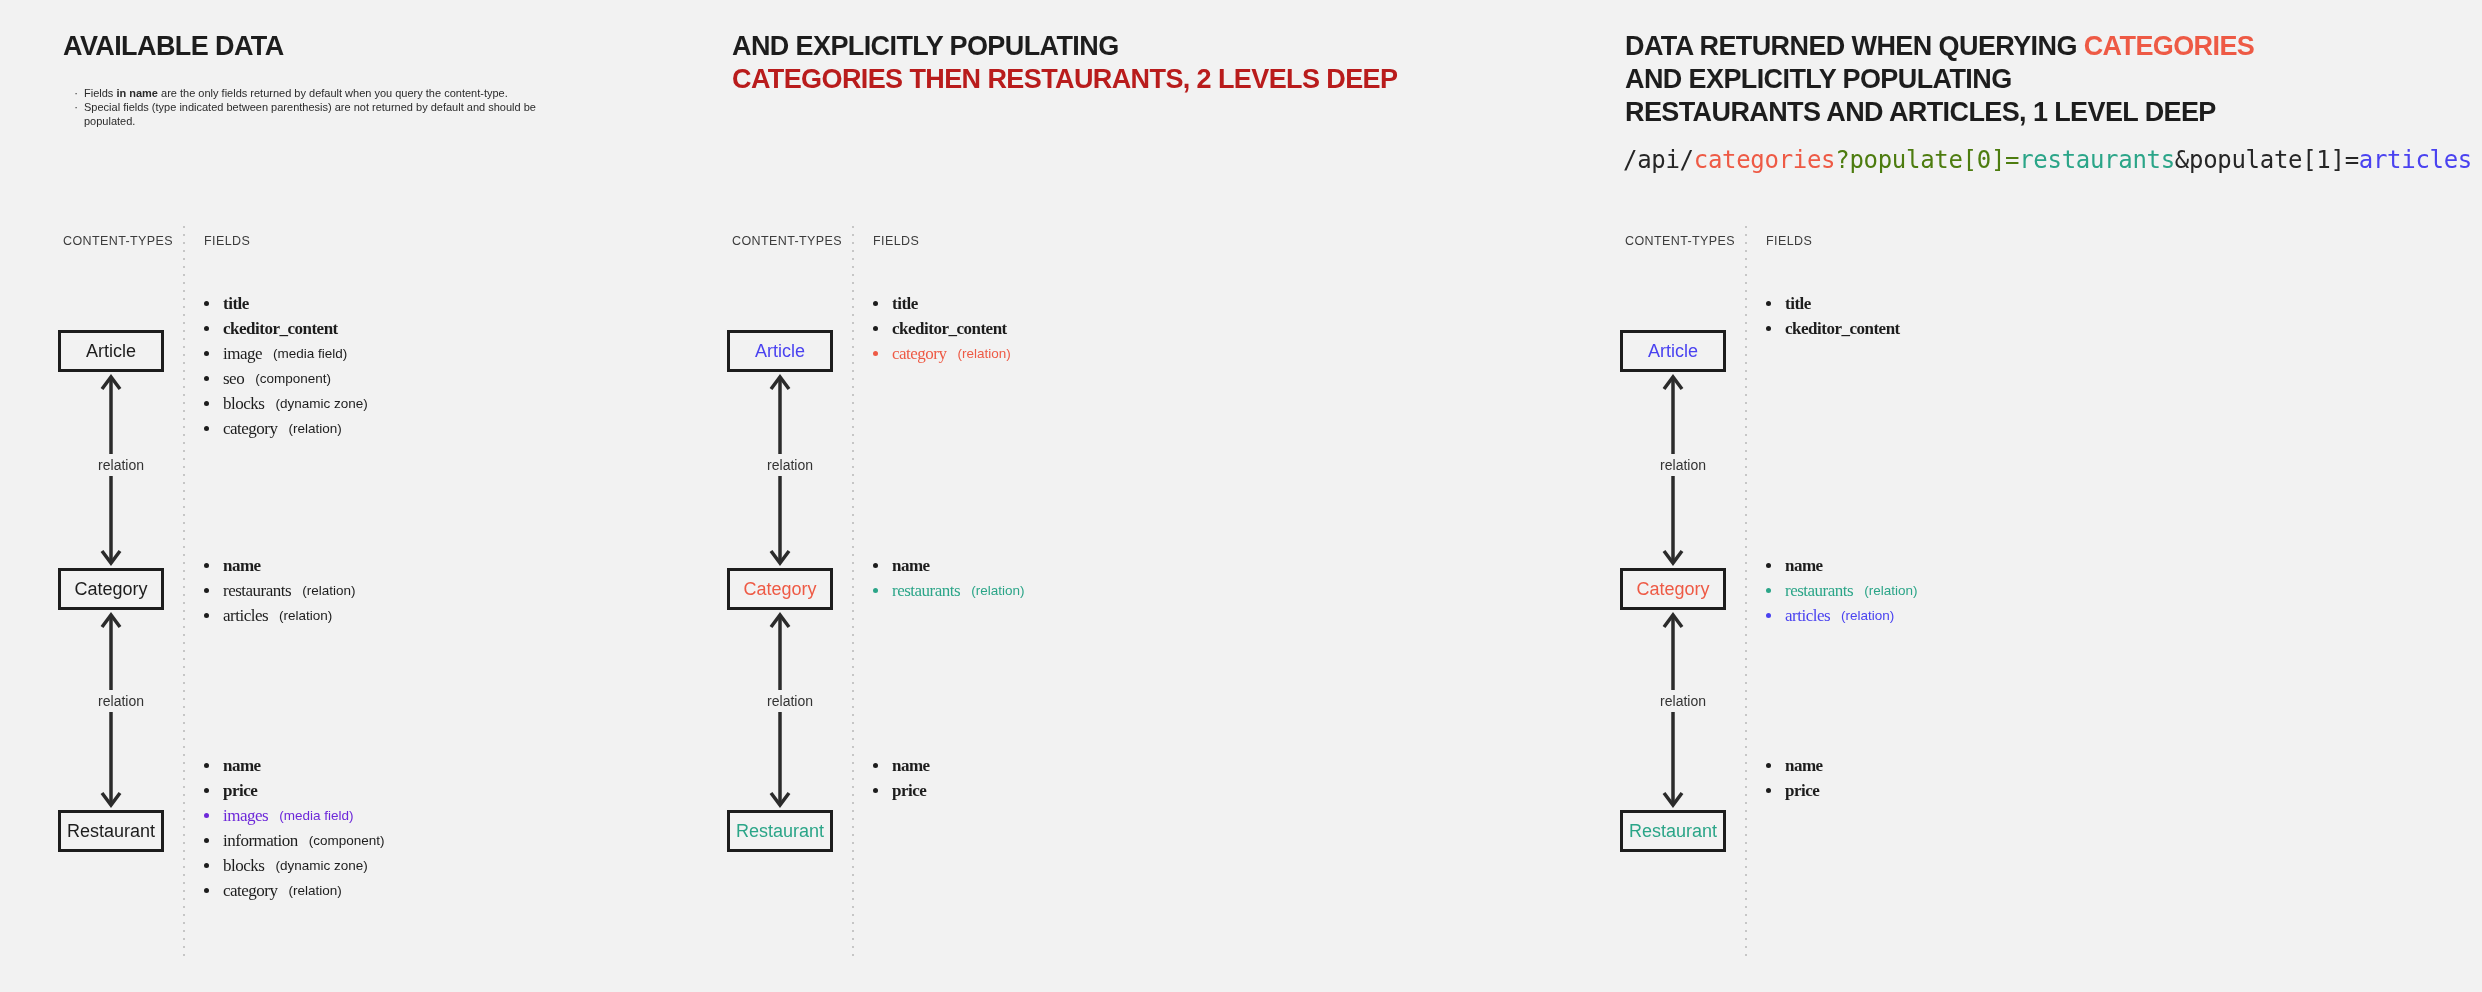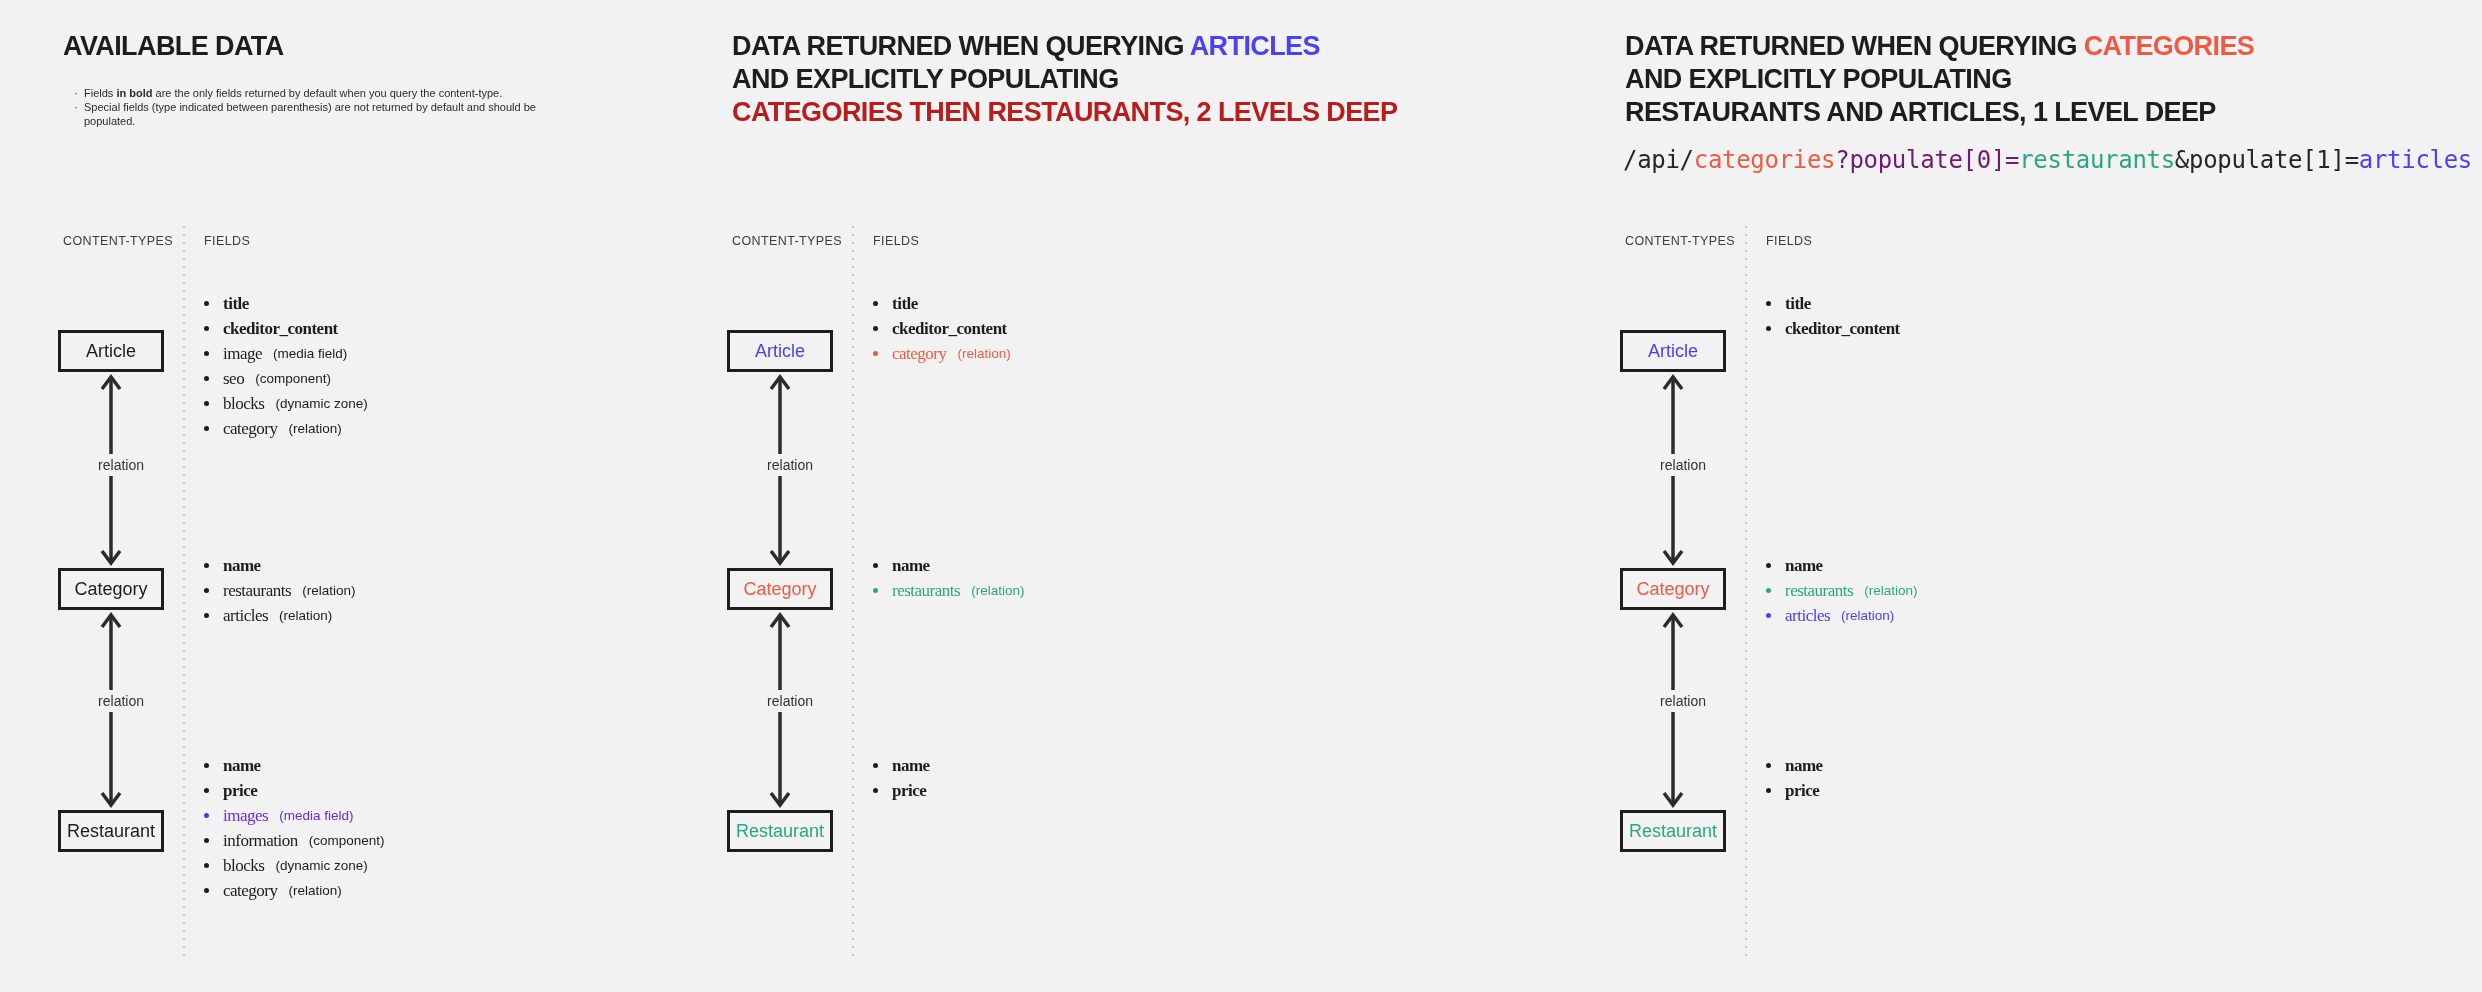--- a/index.html
+++ b/index.html
@@ -58,21 +58,21 @@
 
 <div class="stage">
 
   <section class="panel" id="panel-0">
     <div class="panel-title">
         <div><span style="color: rgb(29, 29, 29);">AVAILABLE DATA</span></div>
       </div>
     <div class="notes">
         <div class="note-row">
           <span class="note-dot">·</span>
-          <span class="note-text"><span>Fields </span><b>in bold</b><span> are the only fields returned by default when you query the content-type.</span></span>
+          <span class="note-text"><span>Fields </span><b>in name</b><span> are the only fields returned by default when you query the content-type.</span></span>
         </div>
         <div class="note-row">
           <span class="note-dot">·</span>
           <span class="note-text"><span>Special fields (type indicated between parenthesis) are not returned by default and should be populated.</span></span>
         </div>
       </div>
     <div class="col-label ct-label">CONTENT-TYPES</div>
     <div class="col-label f-label">FIELDS</div>
     <div class="divider"></div>
 
@@ -172,21 +172,20 @@
         <li class="field-row" style="color: rgb(29, 29, 29);">
           <span class="fdot"></span>
           <span class="fname">category</span>
           <span class="ftype">(relation)</span>
         </li>
       </ul>
   </section>
 
   <section class="panel" id="panel-1">
     <div class="panel-title">
-        <div><span style="color: rgb(29, 29, 29);">DATA RETURNED WHEN QUERYING </span><span style="color: rgb(74, 66, 240);">ARTICLES</span></div>
         <div><span style="color: rgb(29, 29, 29);">AND EXPLICITLY POPULATING</span></div>
         <div><span style="color: #b91c1c;">CATEGORIES THEN RESTAURANTS, 2 LEVELS DEEP</span></div>
       </div>
     <div class="col-label ct-label">CONTENT-TYPES</div>
     <div class="col-label f-label">FIELDS</div>
     <div class="divider"></div>
 
     <div class="ctbox box-article">
       <span style="color: rgb(74, 66, 240);">Article</span>
     </div>
@@ -247,21 +246,21 @@
         </li>
       </ul>
   </section>
 
   <section class="panel" id="panel-2">
     <div class="panel-title">
         <div><span style="color: rgb(29, 29, 29);">DATA RETURNED WHEN QUERYING </span><span style="color: rgb(238, 90, 69);">CATEGORIES</span></div>
         <div><span style="color: rgb(29, 29, 29);">AND EXPLICITLY POPULATING</span></div>
         <div><span style="color: rgb(29, 29, 29);">RESTAURANTS AND ARTICLES, 1 LEVEL DEEP</span></div>
       </div>
-    <div class="code-line"><span style="color: rgb(38, 38, 38);">/api/</span><span style="color: rgb(238, 90, 69);">categories</span><span style="color: #701a75;">?populate[0]=</span><span style="color: rgb(43, 165, 136);">restaurants</span><span style="color: rgb(38, 38, 38);">&amp;populate[1]=</span><span style="color: rgb(74, 66, 240);">articles</span></div>
+    <div class="code-line"><span style="color: rgb(38, 38, 38);">/api/</span><span style="color: rgb(238, 90, 69);">categories</span><span style="color: #4d7c0f;">?populate[0]=</span><span style="color: rgb(43, 165, 136);">restaurants</span><span style="color: rgb(38, 38, 38);">&amp;populate[1]=</span><span style="color: rgb(74, 66, 240);">articles</span></div>
     <div class="col-label ct-label">CONTENT-TYPES</div>
     <div class="col-label f-label">FIELDS</div>
     <div class="divider"></div>
 
     <div class="ctbox box-article">
       <span style="color: rgb(74, 66, 240);">Article</span>
     </div>
     <div class="ctbox box-category">
       <span style="color: rgb(238, 90, 69);">Category</span>
     </div>

